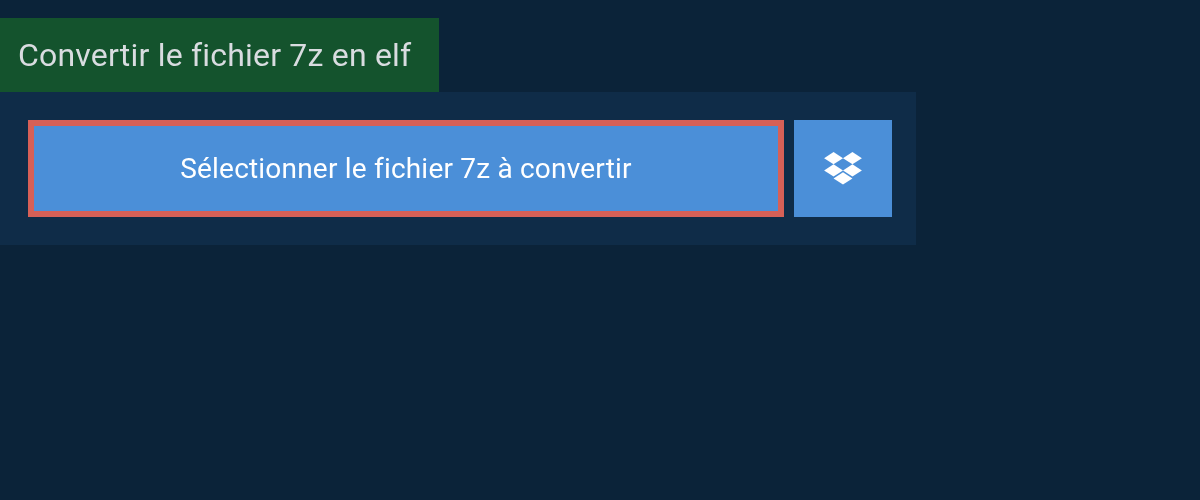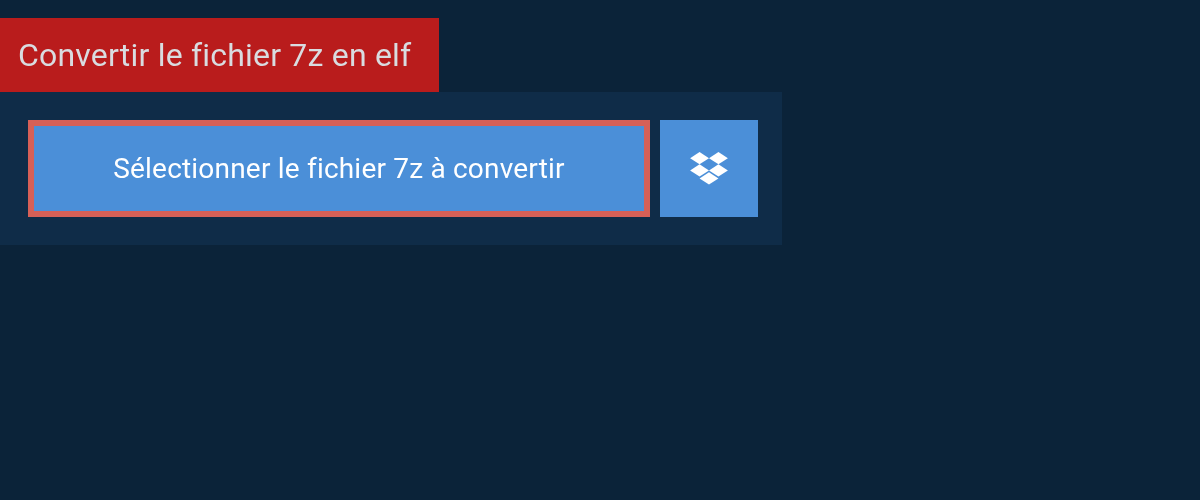--- a/index.html
+++ b/index.html
@@ -9,36 +9,36 @@
     }
     body {
       width: 1200px;
       height: 500px;
       background-color: #0b2339;
       font-family: -apple-system, BlinkMacSystemFont, "Segoe UI", Roboto, Helvetica, Arial, sans-serif;
       overflow: hidden;
     }
     .title-container {
       display: inline-block;
-      background-color: #b91c1c;
+      background-color: #14532d;
       padding: 18px 28px 18px 18px;
       margin-top: 18px;
       margin-left: 0;
     }
     .title {
       color: #d9dce0;
       font-size: 32px;
       font-weight: 400;
       letter-spacing: 0.2px;
     }
     .upload-panel {
       background-color: #0f2c48;
       margin-top: 0;
       padding: 28px 24px 28px 28px;
-      width: 782px;
+      width: 916px;
       display: flex;
       align-items: stretch;
       gap: 10px;
     }
     .select-button {
       flex: 1;
       background-color: #4b8fd8;
       border: 6px solid #d66057;
       cursor: pointer;
       display: flex;

